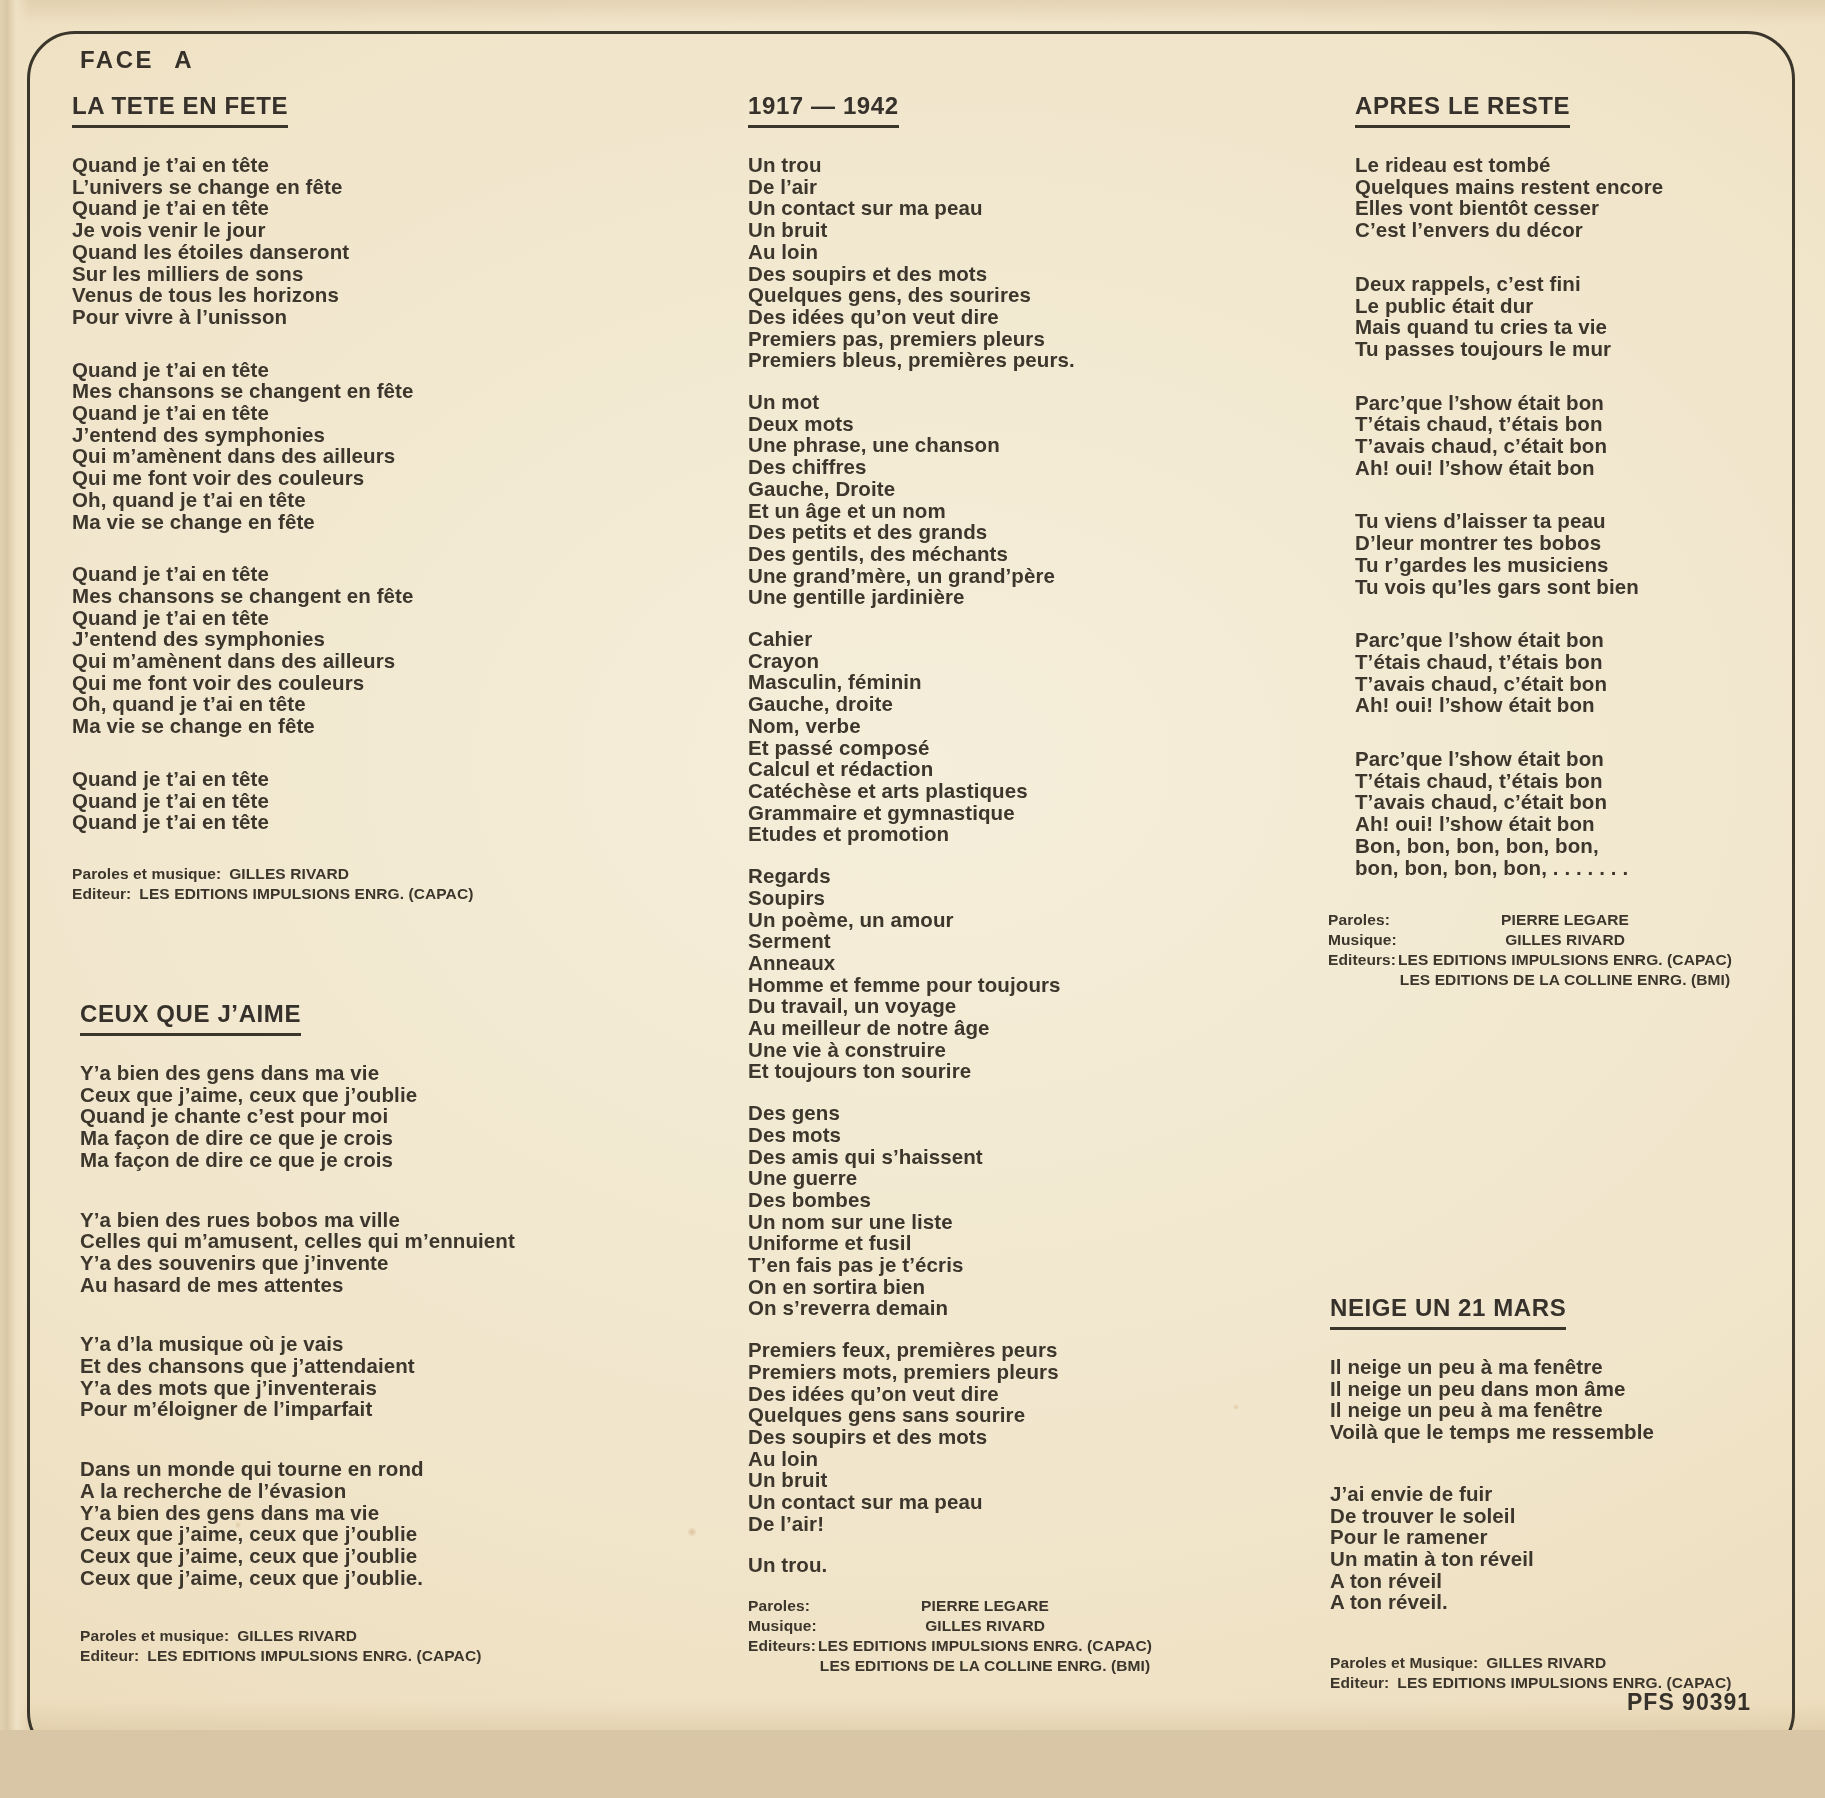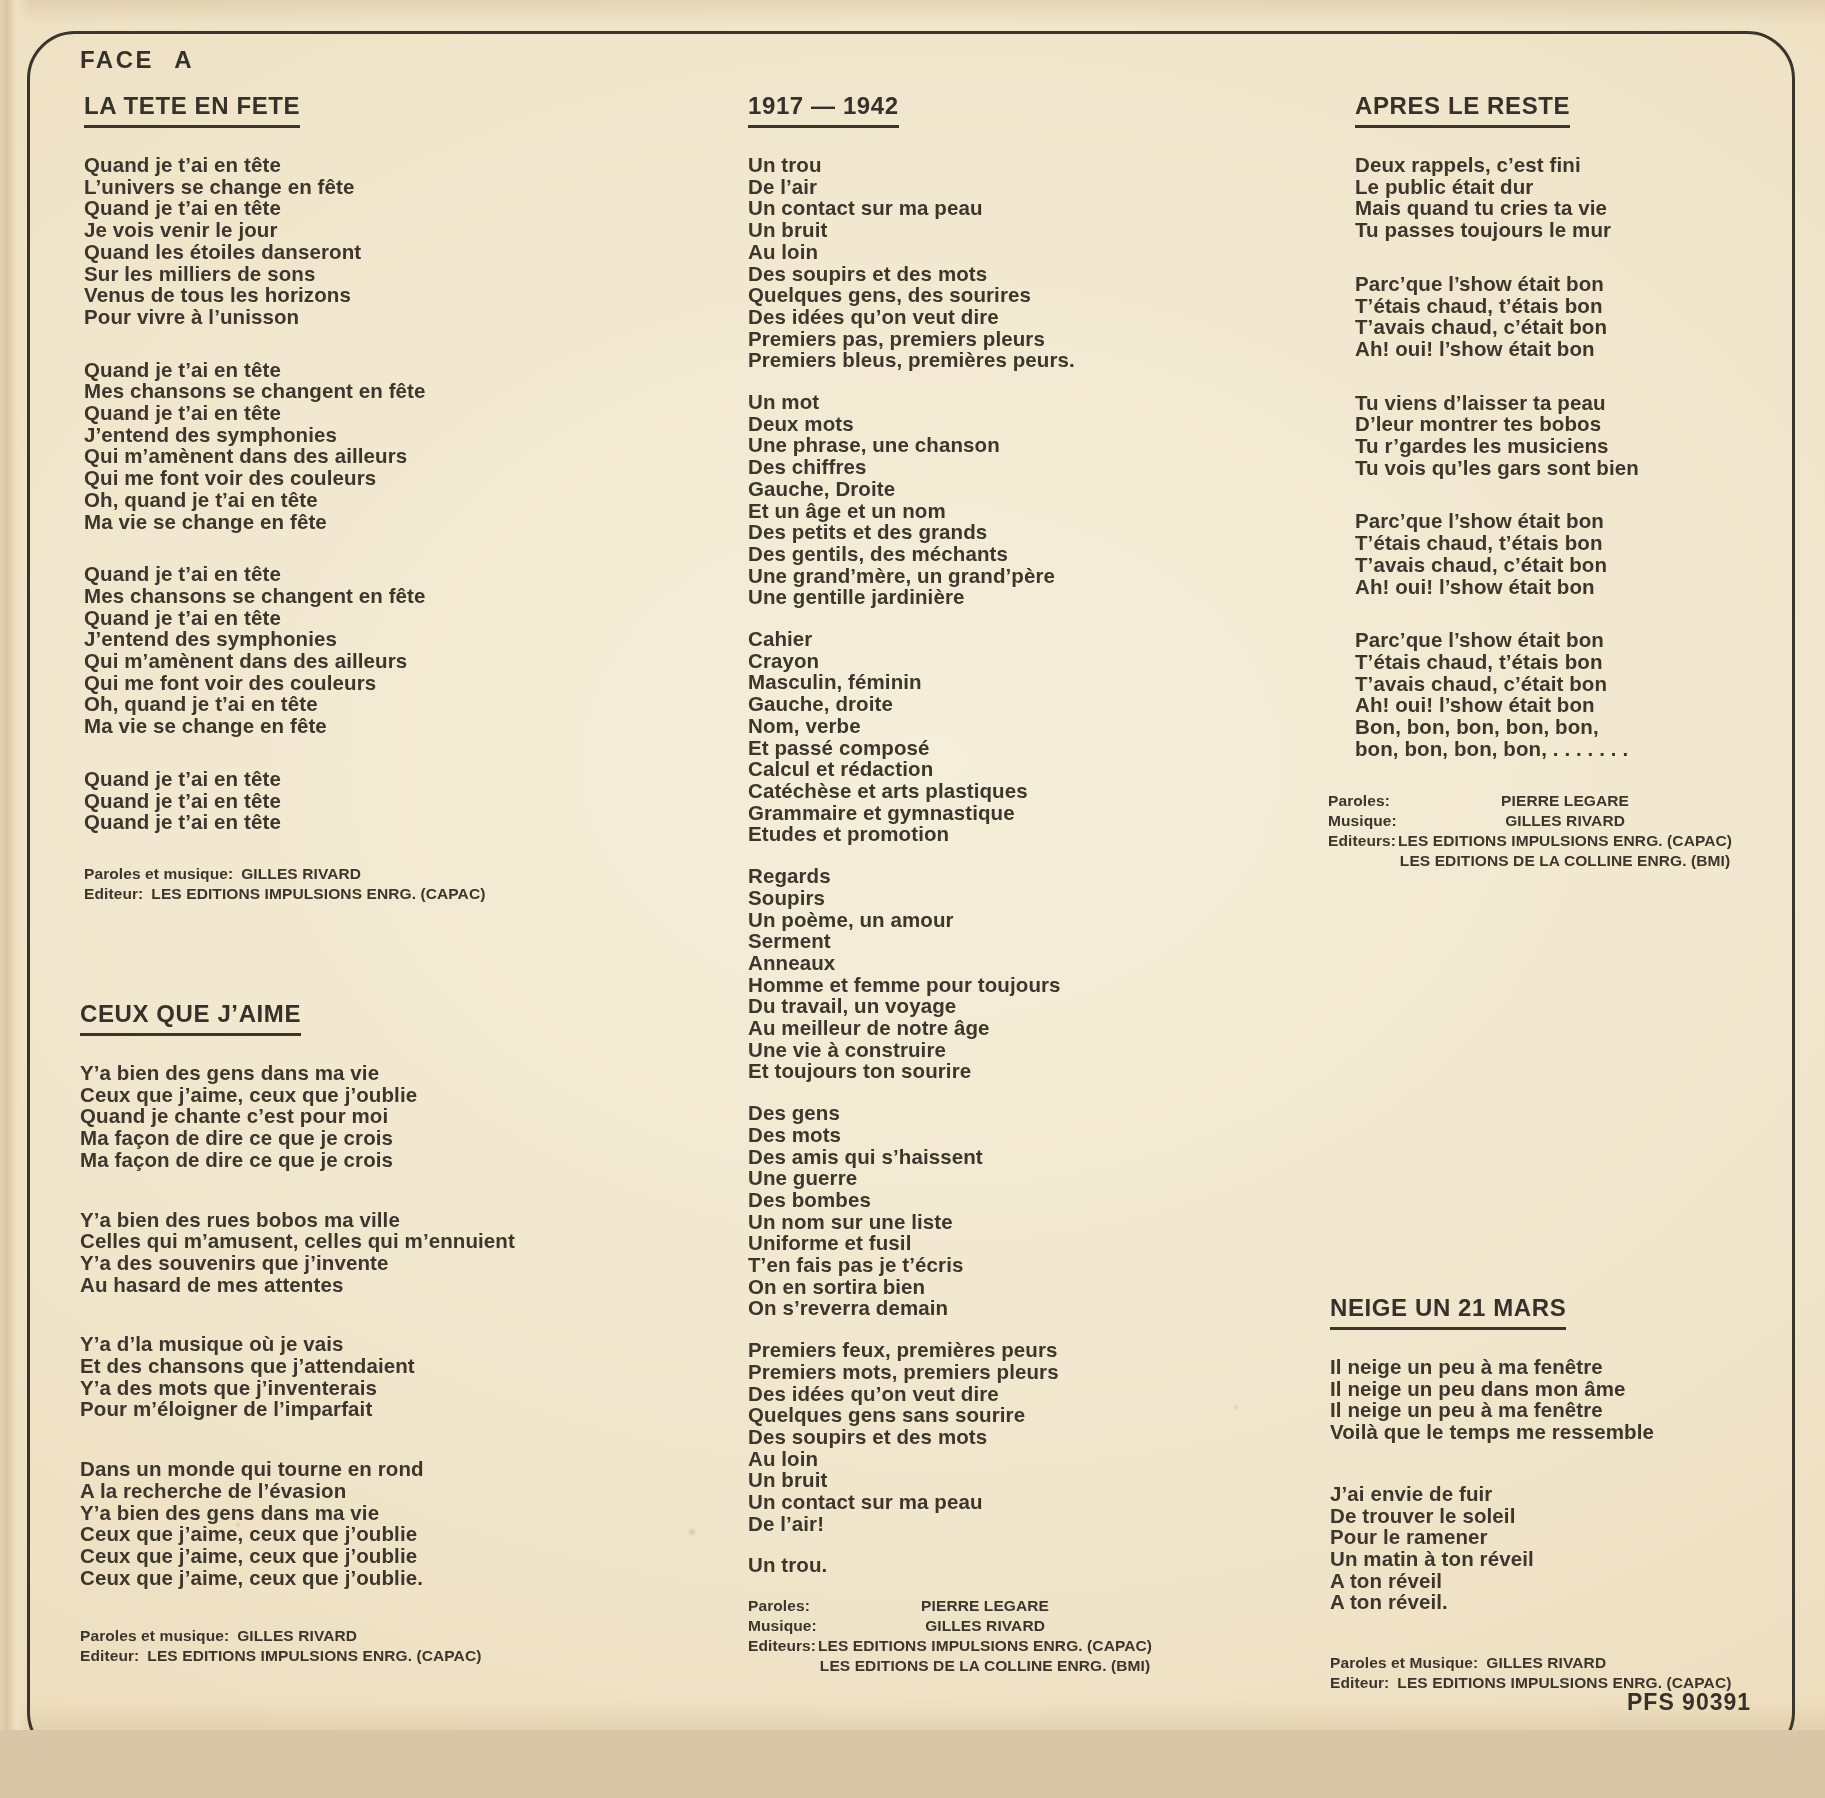--- a/index.html
+++ b/index.html
@@ -24,21 +24,21 @@
     border:3px solid #3b362c;
     border-radius:48px;
     pointer-events:none;
   }
   .face-label{
     position:absolute;left:80px;top:46px;
     font-size:24px;font-weight:bold;letter-spacing:2.5px;word-spacing:12px;
     color:#36312a;
   }
   .song{position:absolute;white-space:nowrap;}
-  #song-0{left:84px;top:92px;}
+  #song-0{left:72px;top:92px;}
   #song-1{left:80px;top:1000px;}
   #song-2{left:748px;top:92px;}
   #song-3{left:1355px;top:92px;}
   #song-4{left:1330px;top:1270px;margin-top:24px;}
   .song-title{
     display:inline-block;
     font-size:24px;font-weight:bold;letter-spacing:0.6px;
     color:#36312a;
     padding-bottom:5px;border-bottom:3px solid #3b362c;
     margin-bottom:26px;
@@ -260,20 +260,26 @@
 LES EDITIONS DE LA COLLINE ENRG. (BMI)</span>
           </div>
         </div>
       </div>
   </div>
 
   <div class="song" id="song-3">
     <div class="song-title">APRES LE RESTE</div>
     <div>
         <div class="stanza">
+          <div class="line">Le rideau est tombé</div>
+          <div class="line">Quelques mains restent encore</div>
+          <div class="line">Elles vont bientôt cesser</div>
+          <div class="line">C’est l’envers du décor</div>
+        </div>
+        <div class="stanza">
           <div class="line">Deux rappels, c’est fini</div>
           <div class="line">Le public était dur</div>
           <div class="line">Mais quand tu cries ta vie</div>
           <div class="line">Tu passes toujours le mur</div>
         </div>
         <div class="stanza">
           <div class="line">Parc’que l’show était bon</div>
           <div class="line">T’étais chaud, t’étais bon</div>
           <div class="line">T’avais chaud, c’était bon</div>
           <div class="line">Ah! oui! l’show était bon</div>

